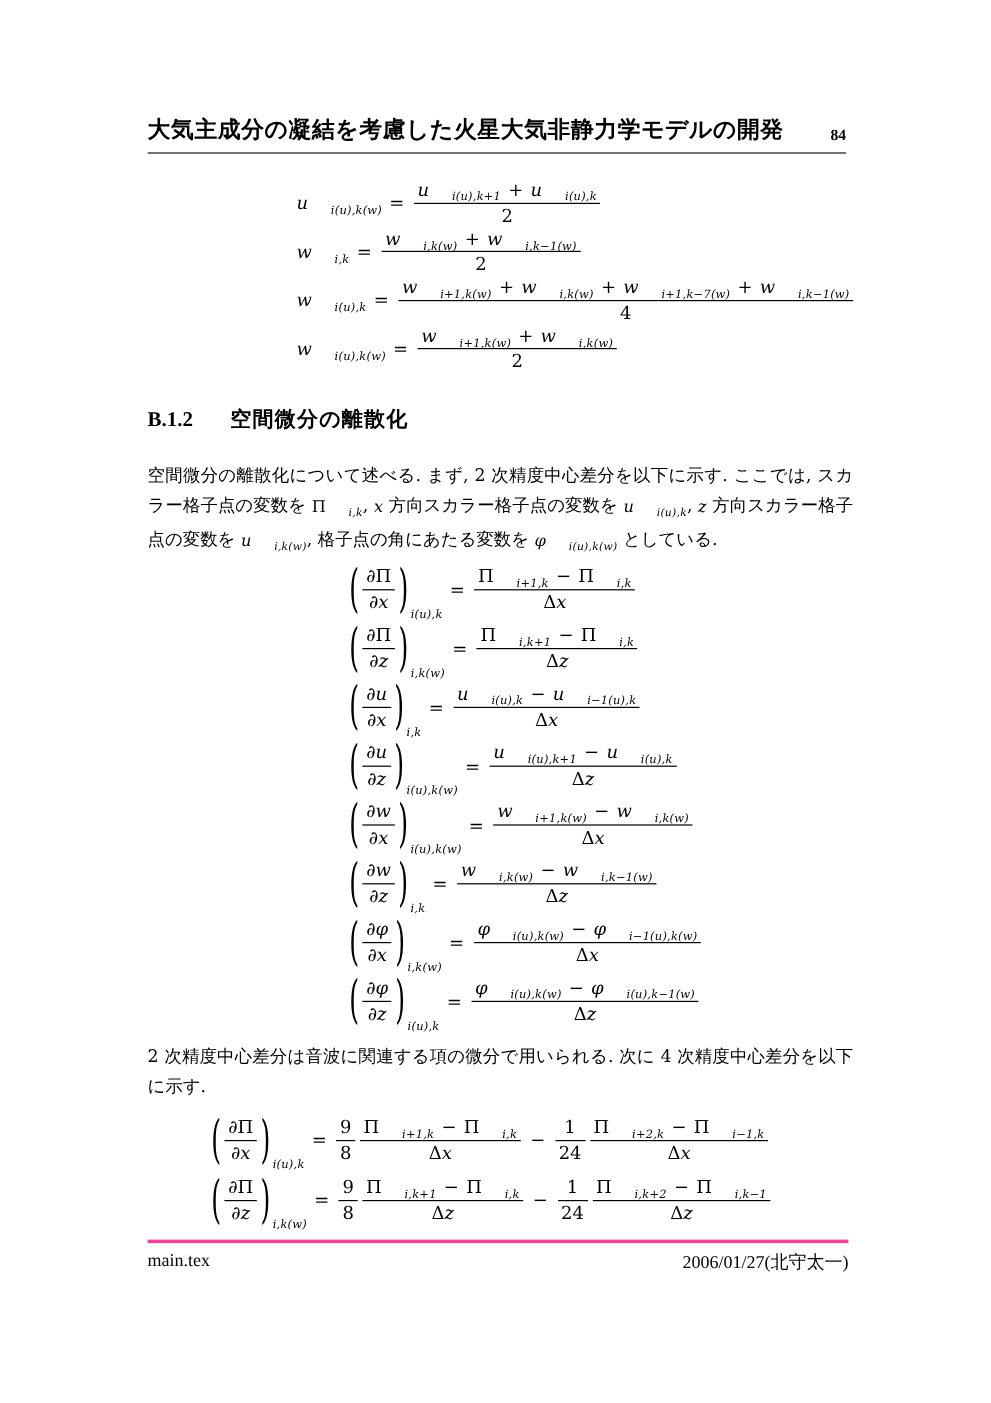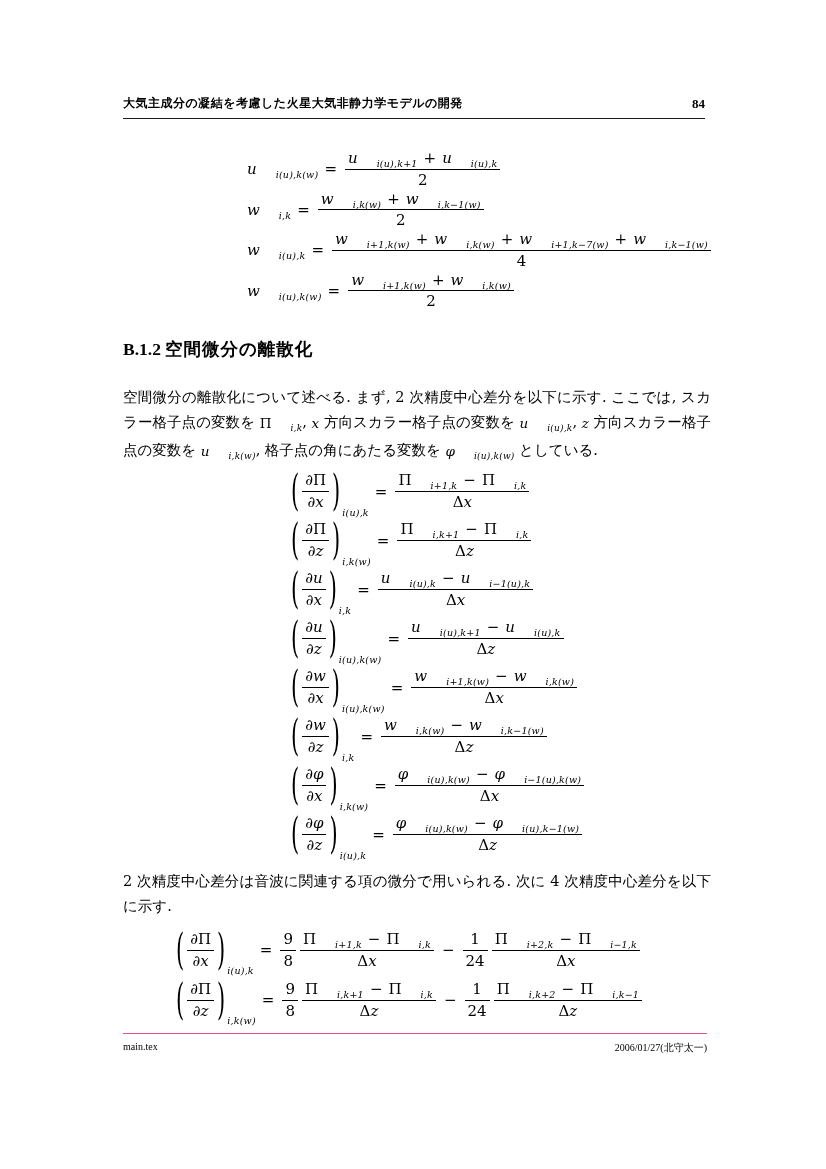--- a/index.html
+++ b/index.html
@@ -12,28 +12,28 @@
   .abs { position:absolute; }
 
   
   .runhead {
     left:123px; top:95px; width:582px;
     display:flex; justify-content:space-between; align-items:flex-end;
     border-bottom:1.5px solid #1a1a1a; padding-bottom:6px;
   }
   .runhead .htitle {
     font-family:"Liberation Sans", sans-serif; font-weight:600;
-    font-size:12px; letter-spacing:0.5px;
+    font-size:19px; letter-spacing:0.5px;
   }
   .runhead .pnum {
     font-family:"Liberation Serif", serif; font-weight:bold; font-size:13px;
   }
 
   
-  .sechead { left:123px; top:337px; display:flex; align-items:baseline; gap:4px; }
+  .sechead { left:123px; top:337px; display:flex; align-items:baseline; gap:31px; }
   .sechead .secno { font-family:"Liberation Serif", serif; font-weight:bold; font-size:17.5px; }
   .sechead .sectitle { font-family:"Liberation Sans", sans-serif; font-weight:700; font-size:17.5px; letter-spacing:1px; }
 
   
   .para {
     left:123px; width:588px; font-size:14.5px; line-height:25px;
     text-align:justify; font-family:"DejaVu Serif", serif;
   }
   .p1 { top:385px; } .p2 { top:869px; }
 
@@ -68,23 +68,23 @@
     font-size:9.5px; font-style:italic; align-self:flex-end;
     transform:translateY(6px); margin-left:1px; letter-spacing:0.2px;
   }
   
   .imath { display:inline-flex; align-items:baseline; vertical-align:-1px; font-size:13.5px; }
   .imath .sub { font-size:9px; transform:translateY(3px); }
 
   
   .foot {
     left:123px; top:1033px; width:584px;
-    border-top:1px solid #ec4899; padding-top:7px;
+    border-top:3px solid #ec4899; padding-top:7px;
     display:flex; justify-content:space-between;
-    font-size:10px; font-family:"Liberation Serif", serif;
+    font-size:15px; font-family:"Liberation Serif", serif;
   }
 </style>
 </head>
 <body>
 
 <div class="page">
 
   <div class="abs runhead">
     <span class="htitle">大気主成分の凝結を考慮した火星大気非静力学モデルの開発</span>
     <span class="pnum">84</span>

